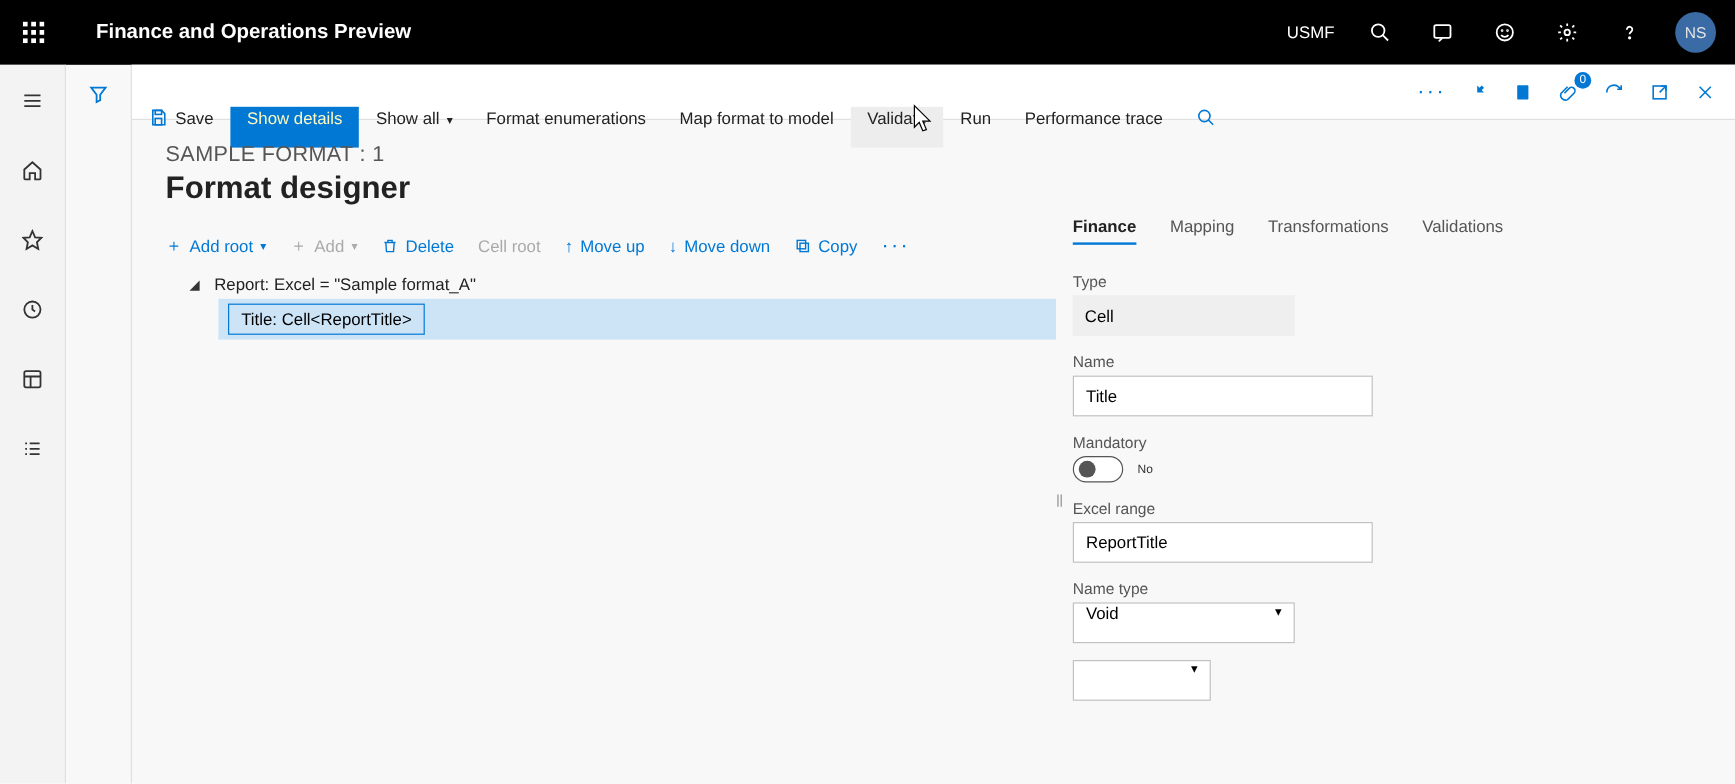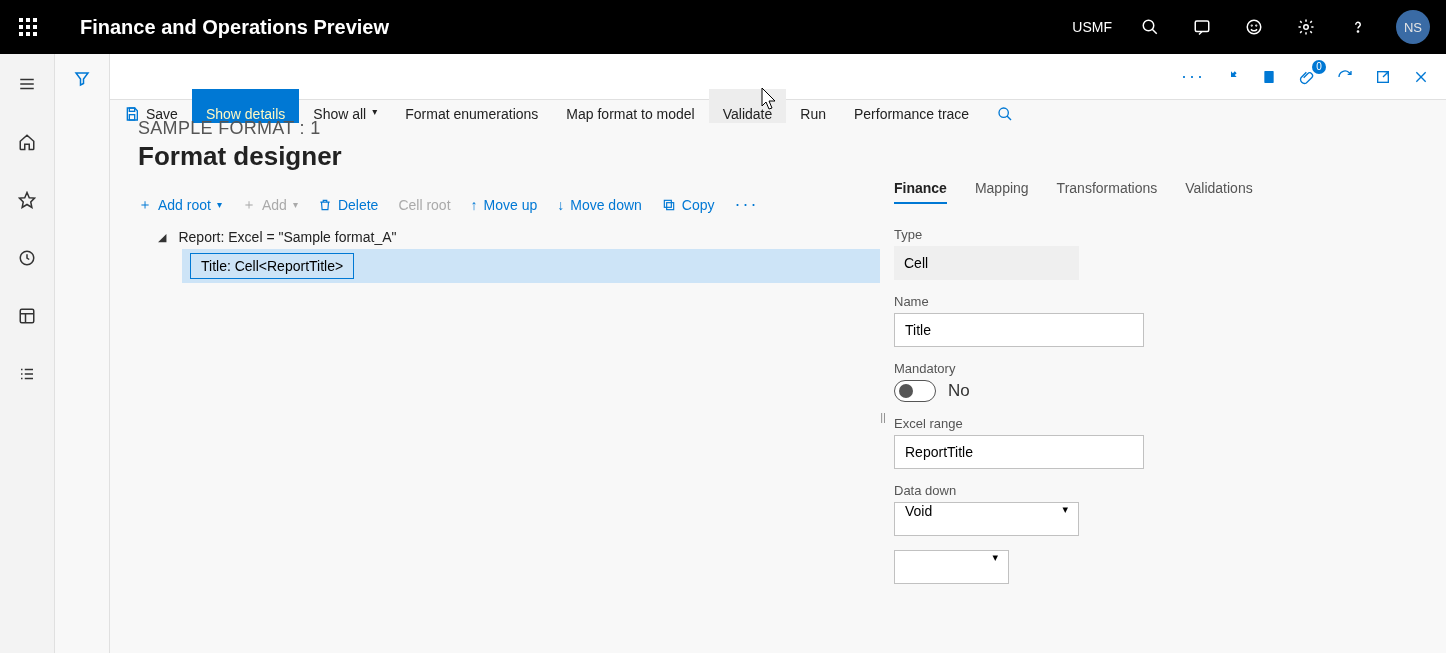--- a/index.html
+++ b/index.html
@@ -6,21 +6,21 @@
 html, body { width: 1446px; height: 653px; overflow: hidden; background: #f8f8f8; }
 
 
 .topbar {
   height: 54px; background: #000; color: #fff; display: flex; align-items: center;
   padding: 0 8px; justify-content: space-between;
 }
 .topbar-left { display: flex; align-items: center; gap: 18px; }
 .waffle { width: 40px; height: 40px; display:flex; align-items:center; justify-content:center; cursor:pointer;}
 .waffle svg { width: 18px; height: 18px; }
-.app-title { font-size: 20px; font-weight: 600; padding-left: 14px; }
+.app-title { font-size: 17px; font-weight: 600; padding-left: 14px; }
 .topbar-right { display: flex; align-items: center; gap: 24px; padding-right: 8px;}
 .topbar-right .icon-btn { width: 28px; height: 28px; display:flex; align-items:center; justify-content:center; cursor:pointer;}
 .topbar-right .org { font-size: 14px; }
 .avatar { width: 34px; height: 34px; border-radius: 50%; background: #3a6ba5; color:#e5e5e5;
   display:flex; align-items:center; justify-content:center; font-size: 13px; }
 
 
 .layout { display: flex; height: calc(653px - 54px); }
 
 
@@ -28,21 +28,21 @@
 .leftrail .rail-btn { width: 40px; height: 40px; display:flex; align-items:center; justify-content:center; cursor:pointer; color:#333;}
 
 
 .filtercol { width: 55px; border-right: 1px solid #e0e0e0; display:flex; justify-content:center; padding-top: 16px; color: #0078d4;}
 
 
 .main { flex: 1; display:flex; flex-direction:column; background:#f8f8f8; }
 
 
 .cmdbar { height: 46px; background:#fff; border-bottom: 1px solid #e0e0e0; display:flex; align-items:stretch; }
-.cmd-item { display:flex; align-items:flex-start; padding: 17px 14px; font-size: 14px; color:#222; cursor:pointer; gap:6px;margin-top:35px; }
+.cmd-item { display:flex; align-items:flex-end; padding: 17px 14px; font-size: 14px; color:#222; cursor:pointer; gap:6px;margin-top:35px; }
 .cmd-item.blue { background:#0078d4; color:#fef9c3; }
 .cmd-item.hovered { background:#ededed; }
 .cmd-item .chev { font-size: 10px; }
 .cmdbar-spacer { flex:1; }
 .cmdbar-right { display:flex; align-items:center; gap: 16px; padding: 0 14px; color:#0078d4;}
 .cmdbar-right .ic { width:22px; height:22px; display:flex; align-items:center; justify-content:center; cursor:pointer; position:relative; }
 .badge { position:absolute; top:-6px; right:-8px; background:#0078d4; color:#fff; border-radius:50%; font-size:10px; width:14px; height:14px; display:flex; align-items:center; justify-content:center;}
 
 
 .pagehead { padding: 18px 28px 8px 28px; }
@@ -73,21 +73,21 @@
 .tab.active { color:#222; font-weight:600; border-bottom: 2px solid #0078d4;}
 .field { margin-top: 14px; }
 .field-label { font-size: 13px; color:#555; margin-bottom: 4px;}
 .field-input { width: 250px; height: 34px; border:1px solid #c1c1c1; background:#fff; padding: 0 10px; font-size:14px; }
 .field-input.readonly { border:none; background:#efefef; }
 .field-select { width: 185px; height: 34px; border:1px solid #c1c1c1; background:#fff; padding: 0 10px; font-size:14px; display:flex; align-items:flex-start; justify-content:space-between;}
 .field-select.small { width: 115px; }
 .toggle { display:flex; align-items:center; gap: 12px;}
 .toggle-track { width: 42px; height: 22px; border:1px solid #555; border-radius: 12px; position:relative; background:#fff;}
 .toggle-thumb { width:14px; height:14px; border-radius:50%; background:#555; position:absolute; top:3px; left:4px;}
-.toggle-label { font-size:17px; color:#333;}
+.toggle-label { font-size:10px; color:#333;}
 
 svg { display:block; }
 .cursor-pointer { position:absolute; top: 38px; left: 762px; pointer-events:none; z-index:1000;}
 </style>
 </head>
 <body>
 
 <div class="topbar">
   <div class="topbar-left">
     <div class="waffle">
@@ -363,21 +363,21 @@
             <div class="toggle-label">No</div>
           </div>
         </div>
 
         <div class="field">
           <div class="field-label">Excel range</div>
           <input class="field-input" value="ReportTitle" style="">
         </div>
 
         <div class="field">
-          <div class="field-label">Data down</div>
+          <div class="field-label">Name type</div>
           <div class="field-select">
             <span>Void</span>
             <span style="font-size:11px;">▾</span>
           </div>
         </div>
 
         <div class="field">
           <div class="field-select small">
             <span></span>
             <span style="font-size:11px;">▾</span>

